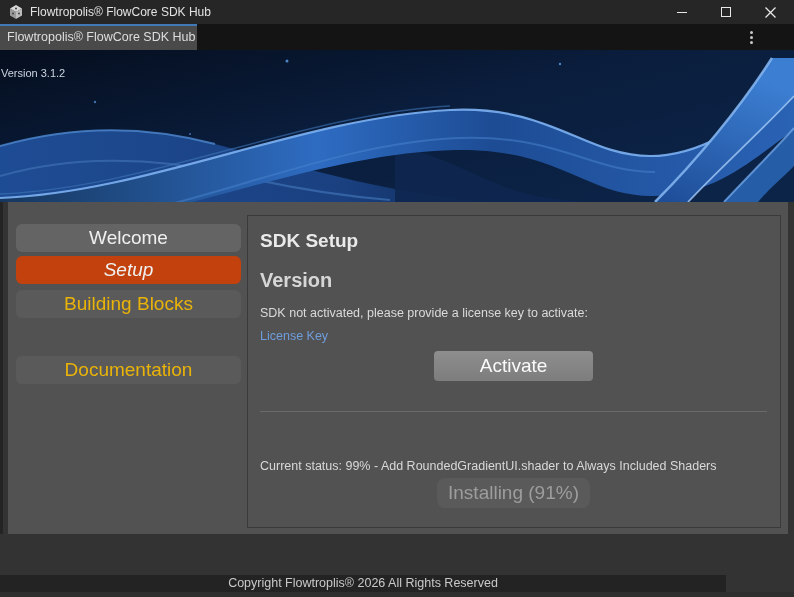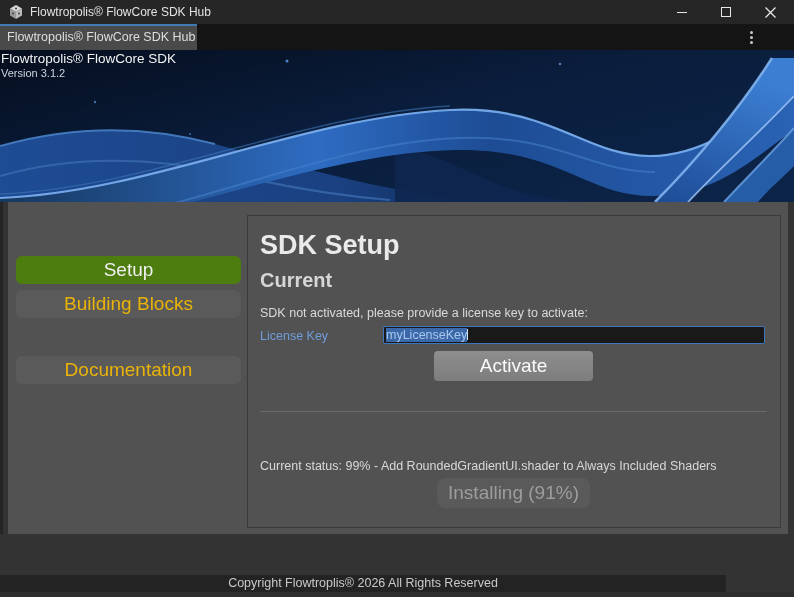--- a/index.html
+++ b/index.html
@@ -25,27 +25,27 @@
 
 
 .banner { top:50px; left:0; width:794px; height:152px; overflow:hidden; }
 .banner svg { display:block; width:794px; height:152px; }
 .b-title { left:1px; top:1px; font-size:13.5px; color:#f2f2f2; }
 .b-ver { left:1px; top:17px; font-size:11px; color:#ccd4df; }
 
 
 .main-box { left:8px; top:202px; width:780px; height:332px; background:#525252; }
 .sb-btn { left:8px; width:225px; height:28px; border-radius:6px; text-align:center; font-size:19px; line-height:28px; color:#f0f0f0; background:#646464; }
-.sb-btn.selected { background:#4d7c0f; }
+.sb-btn.selected { background:#c2410c;font-style:italic; }
 .sb-btn.disabled { background:#5a5a5a; color:#eab308; }
 .edge-left { left:0; top:202px; width:3px; height:332px; background:#242424; }
 
 
 .panel { left:239px; top:13px; width:534px; height:313px; border:1px solid #3a3a3a; }
-.sdk-title { left:12px; top:14px; font-size:27px; font-weight:bold; color:#eaeaea; }
+.sdk-title { left:12px; top:14px; font-size:19px; font-weight:bold; color:#eaeaea; }
 .license-h { left:12px; top:53px; font-size:20px; font-weight:bold; color:#d6d6d6; }
 .lic-msg { left:12px; top:90px; font-size:12.5px; color:#dadada; }
 .lic-label { left:12px; top:113px; font-size:12.5px; color:#6f9ddb; }
 .lic-input { left:135px; top:110px; width:382px; height:18px; background:#191919; border:1px solid #3e76bb; border-radius:2px; font-size:12.5px; line-height:16px; padding-left:2px; white-space:nowrap; }
 .sel { background:#3a68a8; color:#a8c8ee; }
 .caret { display:inline-block; width:1px; height:11px; background:#d5e4f5; vertical-align:-1px; }
 .btn-activate { left:186px; top:135px; width:159px; height:30px; border-radius:4px; background:linear-gradient(#8e8e8e,#7d7d7d); color:#fafafa; font-size:19px; line-height:30px; text-align:center; }
 .divider { left:12px; top:195px; width:507px; height:1px; background:#6a6a6a; }
 .install-h { left:12px; top:207px; font-size:20px; font-weight:bold; color:#e6e6e6; }
 .install-status { left:12px; top:243px; font-size:12.5px; color:#d8d8d8; }
@@ -128,35 +128,34 @@
     <path d="M655,152 C695,112 740,58 772,8 L794,8 L794,46 C760,82 716,122 688,152 Z" fill="url(#g-rib2)"></path>
     <path d="M655,152 C695,112 740,58 772,8" stroke="#81b2ee" stroke-width="2.5" fill="none" opacity="0.9"></path>
     <path d="M688,152 C716,122 760,82 794,46" stroke="#9dc5f4" stroke-width="1.8" fill="none" opacity="0.85"></path>
     <path d="M724,152 C756,118 782,92 794,78 L794,116 C780,130 766,142 758,152 Z" fill="#2c67b8" opacity="0.85"></path>
     <path d="M724,152 C756,118 782,92 794,78" stroke="#6da2e4" stroke-width="2" fill="none" opacity="0.8"></path>
     <circle cx="287" cy="11" r="1.5" fill="#4d86c8"></circle>
     <circle cx="95" cy="52" r="1.2" fill="#3f72ad"></circle>
     <circle cx="190" cy="84" r="1" fill="#3f72ad"></circle>
     <circle cx="560" cy="14" r="1.2" fill="#4d86c8"></circle>
   </svg>
-  <div class="abs b-title">Flowtropolis® FlowCore SDK</div>
   <div class="abs b-ver">Version 3.1.2</div>
 </div>
 
 <div class="abs main-box">
+  <div class="abs sb-btn" style="top:22px">Welcome</div>
   <div class="abs sb-btn selected" style="top:54px">Setup</div>
   <div class="abs sb-btn disabled" style="top:88px">Building Blocks</div>
   <div class="abs sb-btn disabled" style="top:154px">Documentation</div>
 
   <div class="abs panel">
     <div class="abs sdk-title">SDK Setup</div>
-    <div class="abs license-h">Current</div>
+    <div class="abs license-h">Version</div>
     <div class="abs lic-msg">SDK not activated, please provide a license key to activate:</div>
     <div class="abs lic-label">License Key</div>
-    <div class="abs lic-input"><span class="sel">myLicenseKey</span><span class="caret"></span></div>
     <div class="abs btn-activate">Activate</div>
     <div class="abs divider"></div>
     <div class="abs install-status">Current status: 99% - Add RoundedGradientUI.shader to Always Included Shaders</div>
     <div class="abs btn-installing">Installing (91%)</div>
   </div>
 </div>
 
 <div class="abs edge-left"></div>
 <div class="abs footer-bar">Copyright Flowtroplis® 2026 All Rights Reserved</div>
 <div class="abs bottom-strip"></div>

